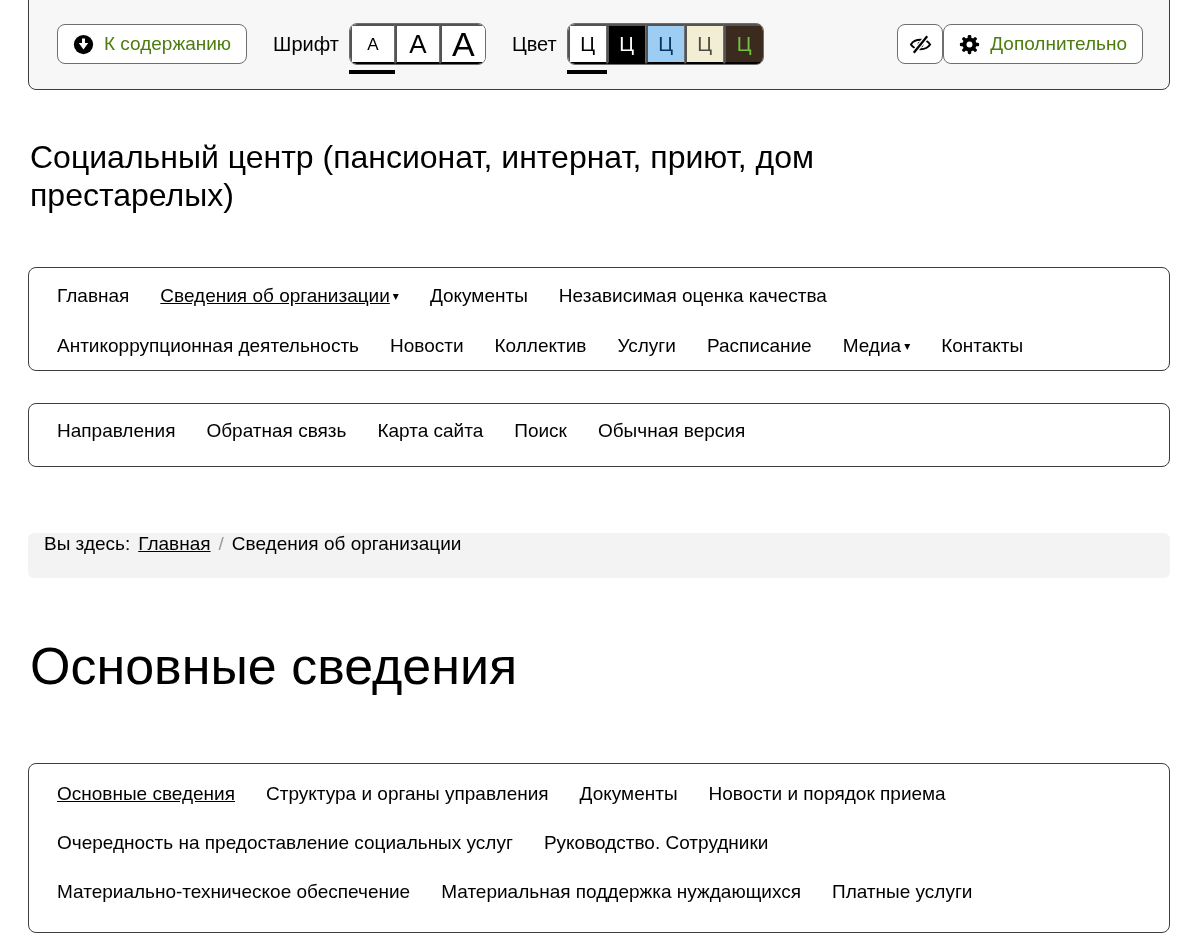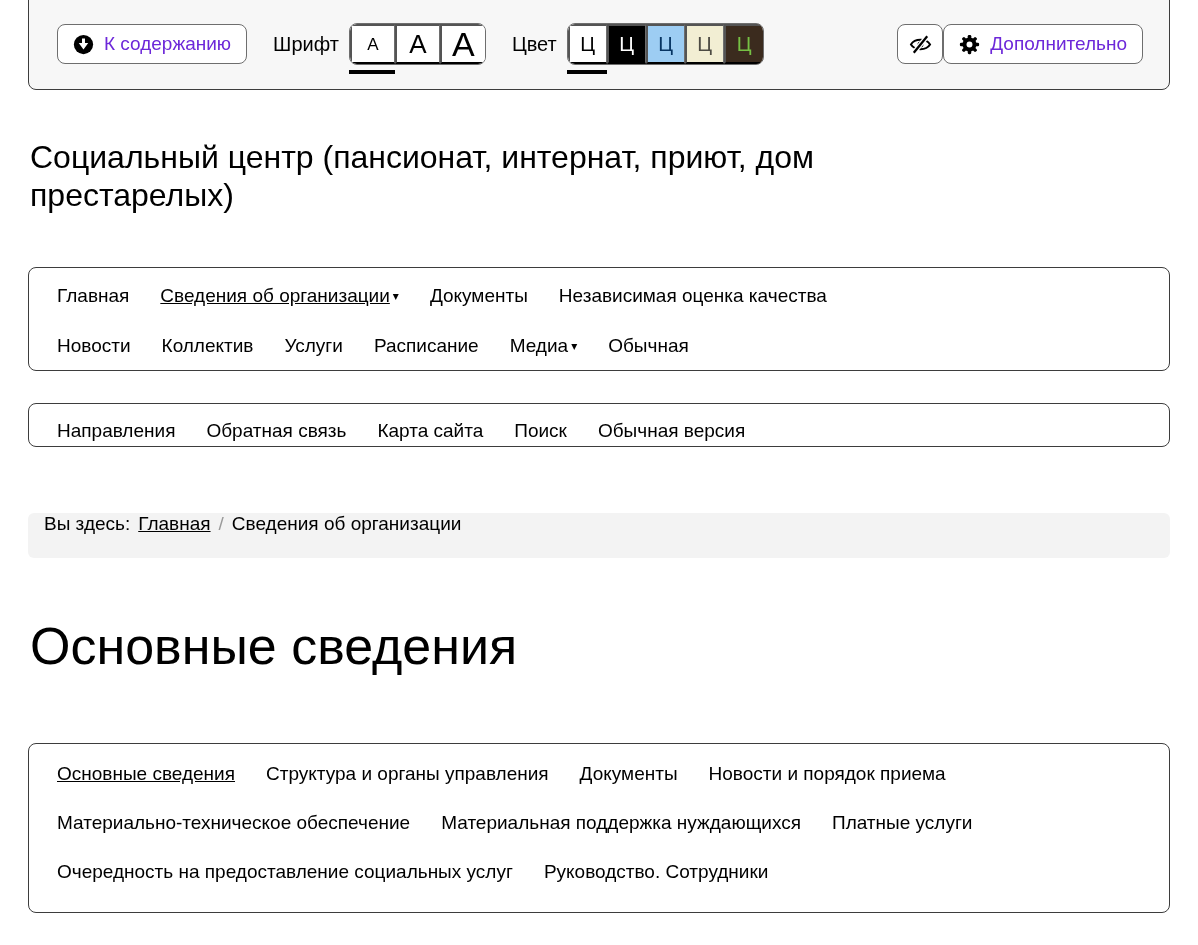--- a/index.html
+++ b/index.html
@@ -17,21 +17,21 @@
     border: 1px solid #3d3d3d;
     border-radius: 8px;
     background: #f7f7f7;
     display: flex; align-items: center;
     padding: 10px 26px 0 28px;
   }
   .btn {
     background: #fff; border: 1px solid #6e6e6e; border-radius: 8px;
     height: 40px; padding: 0 15px;
     display: inline-flex; align-items: center; gap: 10px;
-    font-size: 19px; color: #6d28d9; cursor: pointer;
+    font-size: 19px; color: #4d7c0f; cursor: pointer;
     font-family: inherit;
   }
   .tb-label { font-size: 20px; margin: 0 10px 0 26px; }
   .seg-wrap { position: relative; display: inline-block; }
   .seg-group {
     display: inline-flex; height: 42px; background: #fff;
     border: 1px solid #6e6e6e; border-radius: 8px; overflow: hidden;
   }
   .seg {
     width: 45px; display: flex; align-items: center; justify-content: center;
@@ -60,21 +60,21 @@
     margin: 56px 28px 0 30px;
     font-size: 52px; line-height: 1.25; font-weight: 400;
   }
 
   
   .nav-box {
     margin: 0 28px; border: 1px solid #3d3d3d; border-radius: 8px;
     background: #fff; padding: 4px 28px;
   }
   .nav-box.main-nav { margin-top: 52px; height: 104px; }
-  .nav-box.secondary-nav { margin-top: 32px; height: 44px; padding-top: 0; }
+  .nav-box.secondary-nav { margin-top: 32px; height: 64px; padding-top: 0; }
   .nav-box.section-nav { margin-top: 64px; height: 170px; padding-top: 6px; }
   .nav-row { list-style: none; margin: 0; padding: 0; display: flex; flex-wrap: nowrap; }
   .nav-row li { line-height: 48px; margin-right: 31px; white-space: nowrap; }
   .secondary-nav .nav-row li { line-height: 54px; }
   .nav-row a { color: #000; text-decoration: none; font-size: 19px; cursor: pointer; }
   .nav-row a.active { text-decoration: underline; }
   .caret { font-size: 12px; margin-left: 3px; position: relative; top: -2px; }
 
   
   .breadcrumb {
@@ -158,28 +158,29 @@
 <nav class="nav-box main-nav">
   <ul class="nav-row">
     <li><a>Главная</a></li>
     <li>
       <a class="active">Сведения об организации</a><span class="caret">▾</span>
     </li>
     <li><a>Документы</a></li>
     <li><a>Независимая оценка качества</a></li>
   </ul>
   <ul class="nav-row">
+    <li><a>Антикоррупционная деятельность</a></li>
     <li><a>Новости</a></li>
     <li><a>Коллектив</a></li>
     <li><a>Услуги</a></li>
     <li><a>Расписание</a></li>
     <li>
       <a>Медиа</a><span class="caret">▾</span>
     </li>
-    <li><a>Обычная</a></li>
+    <li><a>Контакты</a></li>
   </ul>
 </nav>
 
 <nav class="nav-box secondary-nav">
   <ul class="nav-row">
     <li><a>Направления</a></li>
     <li><a>Обратная связь</a></li>
     <li><a>Карта сайта</a></li>
     <li><a>Поиск</a></li>
     <li><a>Обычная версия</a></li>
@@ -196,21 +197,21 @@
 <h2 class="page-title">Основные сведения</h2>
 
 <nav class="nav-box section-nav">
   <ul class="nav-row">
     <li><a class="active">Основные сведения</a></li>
     <li><a>Структура и органы управления</a></li>
     <li><a>Документы</a></li>
     <li><a>Новости и порядок приема</a></li>
   </ul>
   <ul class="nav-row">
+    <li><a>Очередность на предоставление социальных услуг</a></li>
+    <li><a>Руководство. Сотрудники</a></li>
+  </ul>
+  <ul class="nav-row">
     <li><a>Материально-техническое обеспечение</a></li>
     <li><a>Материальная поддержка нуждающихся</a></li>
     <li><a>Платные услуги</a></li>
   </ul>
-  <ul class="nav-row">
-    <li><a>Очередность на предоставление социальных услуг</a></li>
-    <li><a>Руководство. Сотрудники</a></li>
-  </ul>
 </nav>
 
 </body></html>

